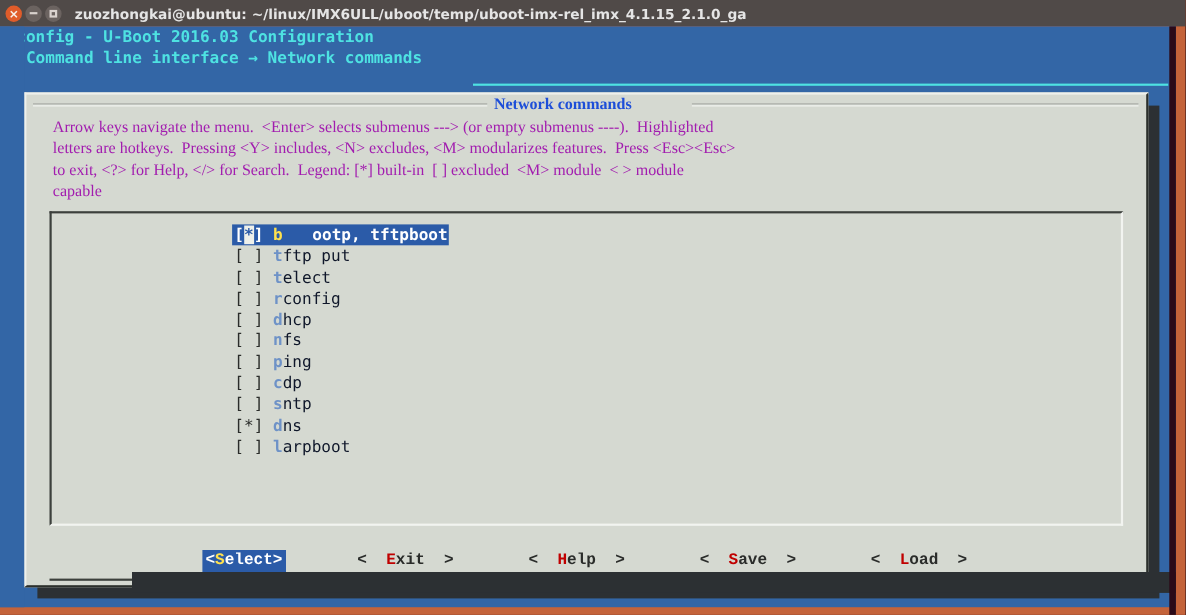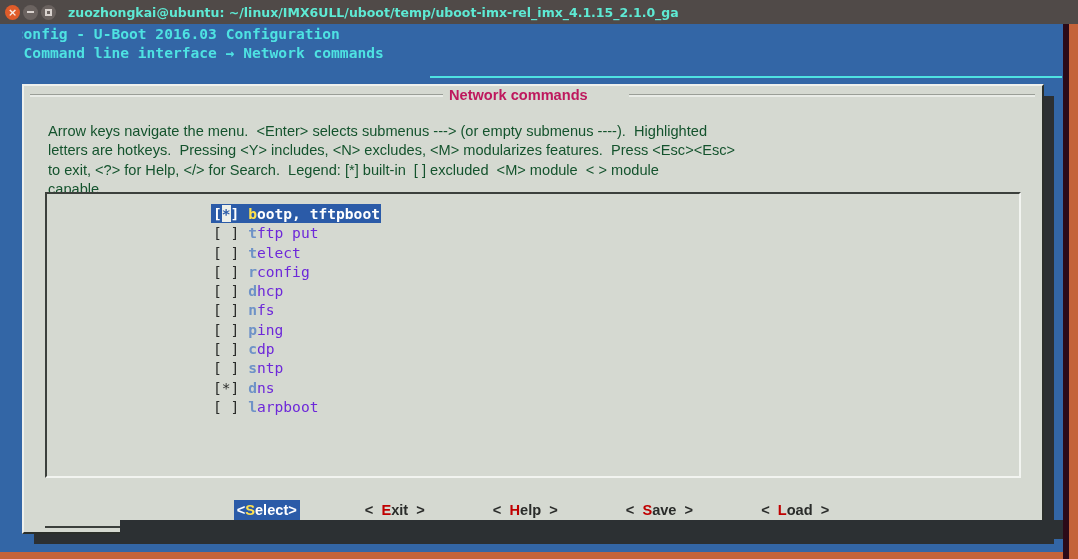--- a/index.html
+++ b/index.html
@@ -69,21 +69,21 @@
     box-sizing: border-box;
   }
   .wbtn-glyph-close {
     font-size: 11px;
     font-weight: bold;
     color: #f7efe9;
     font-family: "DejaVu Sans", sans-serif;
   }
   .win-title {
     margin-left: 12px;
-    color: #5eead4;
+    color: #e5e5e5;
     font-family: "DejaVu Sans", sans-serif;
     font-size: 12.5px;
     font-weight: bold;
     white-space: nowrap;
     letter-spacing: 0px;
   }
 
   
   .term {
     position: absolute;
@@ -159,36 +159,36 @@
     top: 8px;
     width: 406px;
     height: 2px;
     background: #e9ece7;
     border-top: 1px solid #9a9e97;
   }
   .dlg-title {
     position: absolute;
     left: 425px;
     top: 0px;
-    color: #be185d;
-    font-weight: bold;
-    font-size: 14.6px;
-    font-family: Liberation Sans, sans-serif;
+    color: #1d4ed8;
+    font-weight: bold;
+    font-size: 14.6px;
+    font-family: Liberation Serif, serif;
     line-height: 19px;
     white-space: pre;
   }
   .dlg-help {
     position: absolute;
     left: 24px;
-    top: 36px;
-    color: #14532d;
+    top: 21px;
+    color: #a21caf;
     font-size: 14.6px;
     line-height: 19.3px;
     white-space: pre;
-    font-family: Liberation Sans, sans-serif;
+    font-family: Liberation Serif, serif;
   }
 
   
   .listbox {
     position: absolute;
     left: 21px;
     top: 106px;
     width: 976px;
     height: 286px;
     background: #d5d9d1;
@@ -208,47 +208,47 @@
   }
   .litem {
     white-space: pre;
     color: #2a2c2a;
     display: block;
     width: max-content;
     padding: 0 1px 0 2px;
   }
   .litem .brk { color: #2a2c2a; }
   .litem .hot { color: #6e92c7; font-weight: bold; }
-  .litem .rest { color: #6d28d9; }
+  .litem .rest { color: #0f172a; }
   .litem.sel {
     background: #2b5ba8;
     color: #ffffff;
     font-weight: bold;
   }
   .litem.sel .brk  { color: #ffffff; }
   .litem.sel .hot  { color: #ffe14d; font-weight: bold; }
-  .litem.sel .rest { color: #ffffff; }
+  .litem.sel .rest { color: #ffffff; margin-left: 27px; }
   .litem.sel .star {
     background: #eef0ea;
     color: #2b5ba8;
   }
 
   
   .btnrow {
     position: absolute;
     left: 0;
     top: 414px;
     width: 1018px;
     display: flex;
     justify-content: center;
     align-items: center;
     gap: 62px;
   }
   .kbtn {
-    font-family: Liberation Sans, sans-serif;
+    font-family: Liberation Mono, monospace;
     font-size: 14.6px;
     line-height: 19px;
     font-weight: bold;
     color: #2a2c2a;
     white-space: pre;
     padding: 1px 3px;
   }
   .kbtn .hot { color: #c00000; }
   .kbtn.sel {
     background: #2b5ba8;

